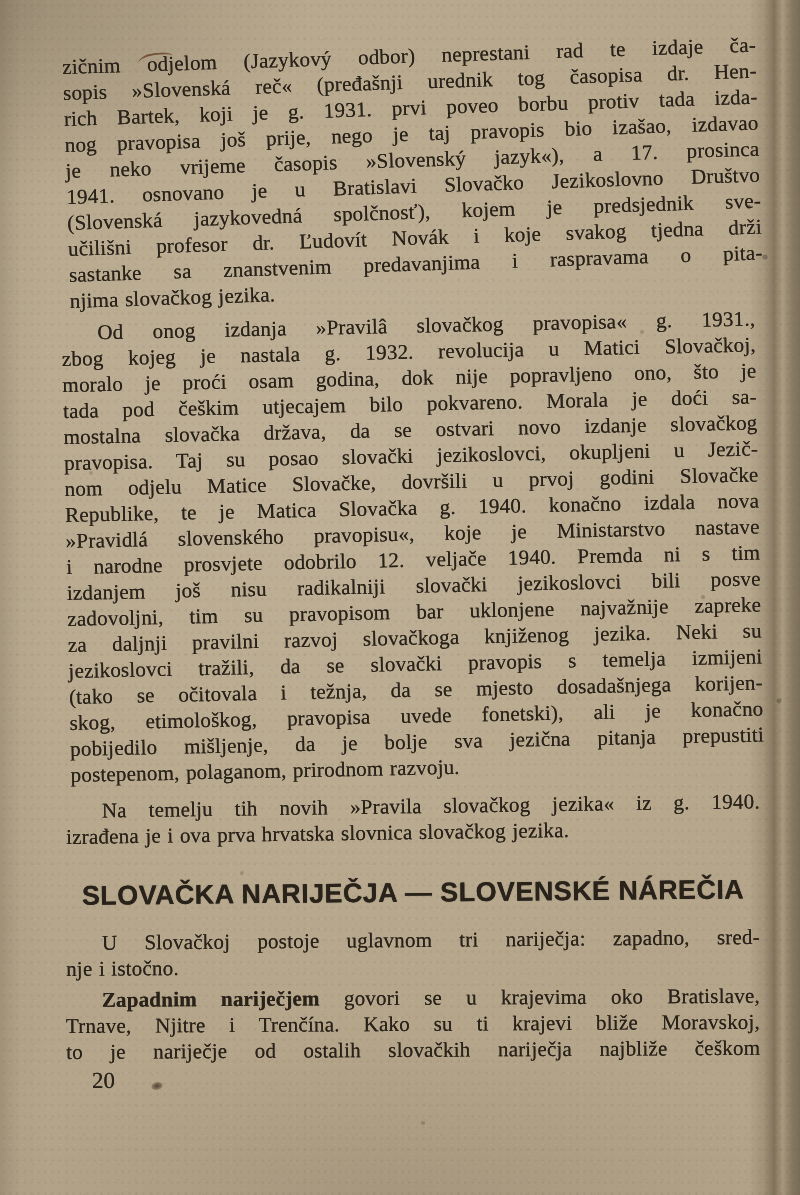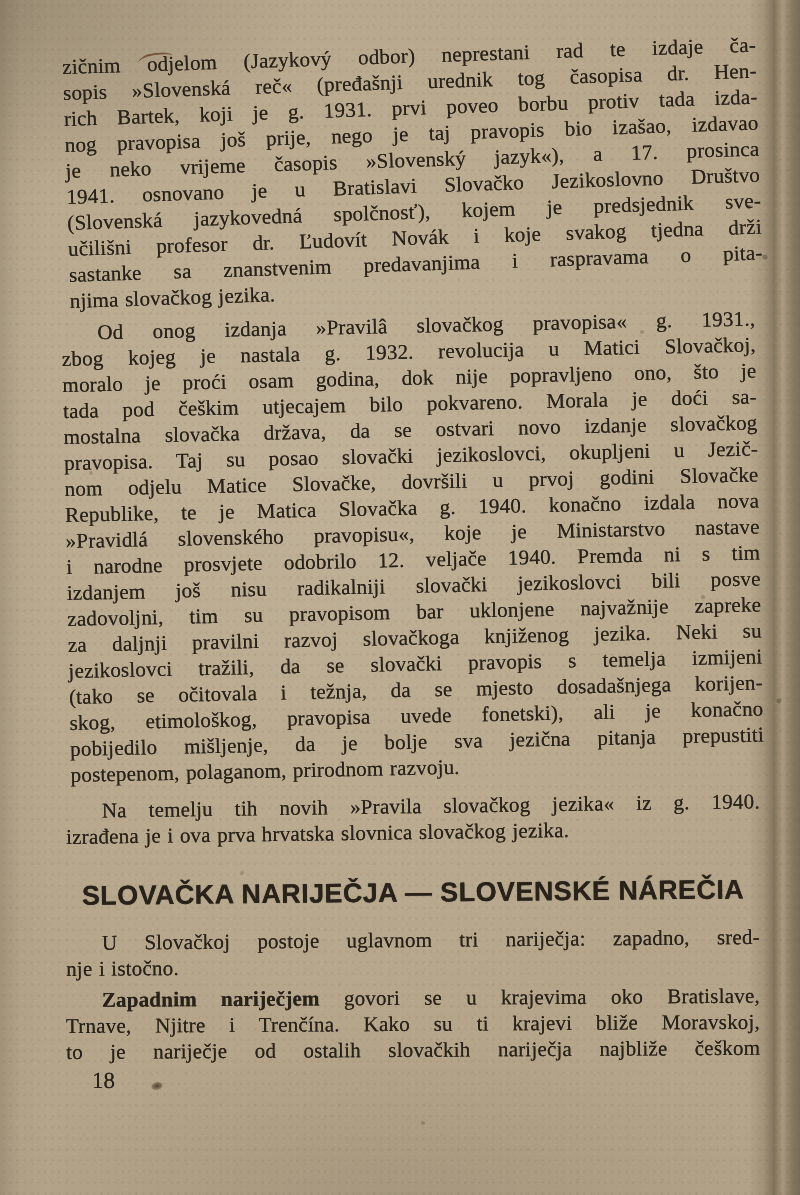--- a/index.html
+++ b/index.html
@@ -135,15 +135,15 @@
         <div class="line">U Slovačkoj postoje uglavnom tri nariječja: zapadno, sred-</div>
         <div class="line line-last">nje i istočno.</div>
       </div>
     <div class="para p5 indent justify-last">
         <div class="line"><b>Zapadnim nariječjem</b> govori se u krajevima oko Bratislave,</div>
         <div class="line">Trnave, Njitre i Trenčína. Kako su ti krajevi bliže Moravskoj,</div>
         <div class="line line-last">to je nariječje od ostalih slovačkih nariječja najbliže češkom</div>
       </div>
   </div>
 
-  <div class="page-number">18</div>
+  <div class="page-number">20</div>
   <div class="ink-smudge"></div>
 </div>
 
 </body></html>

